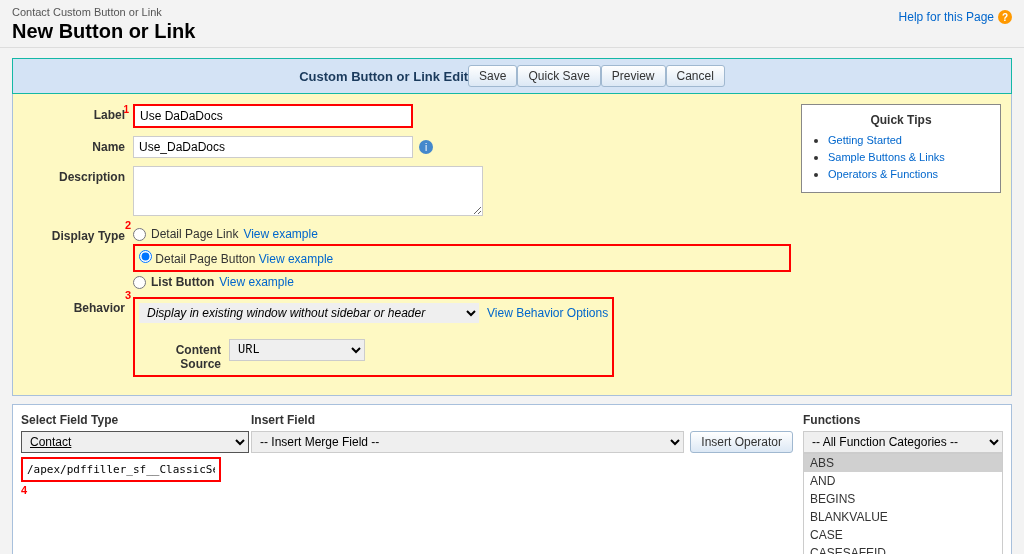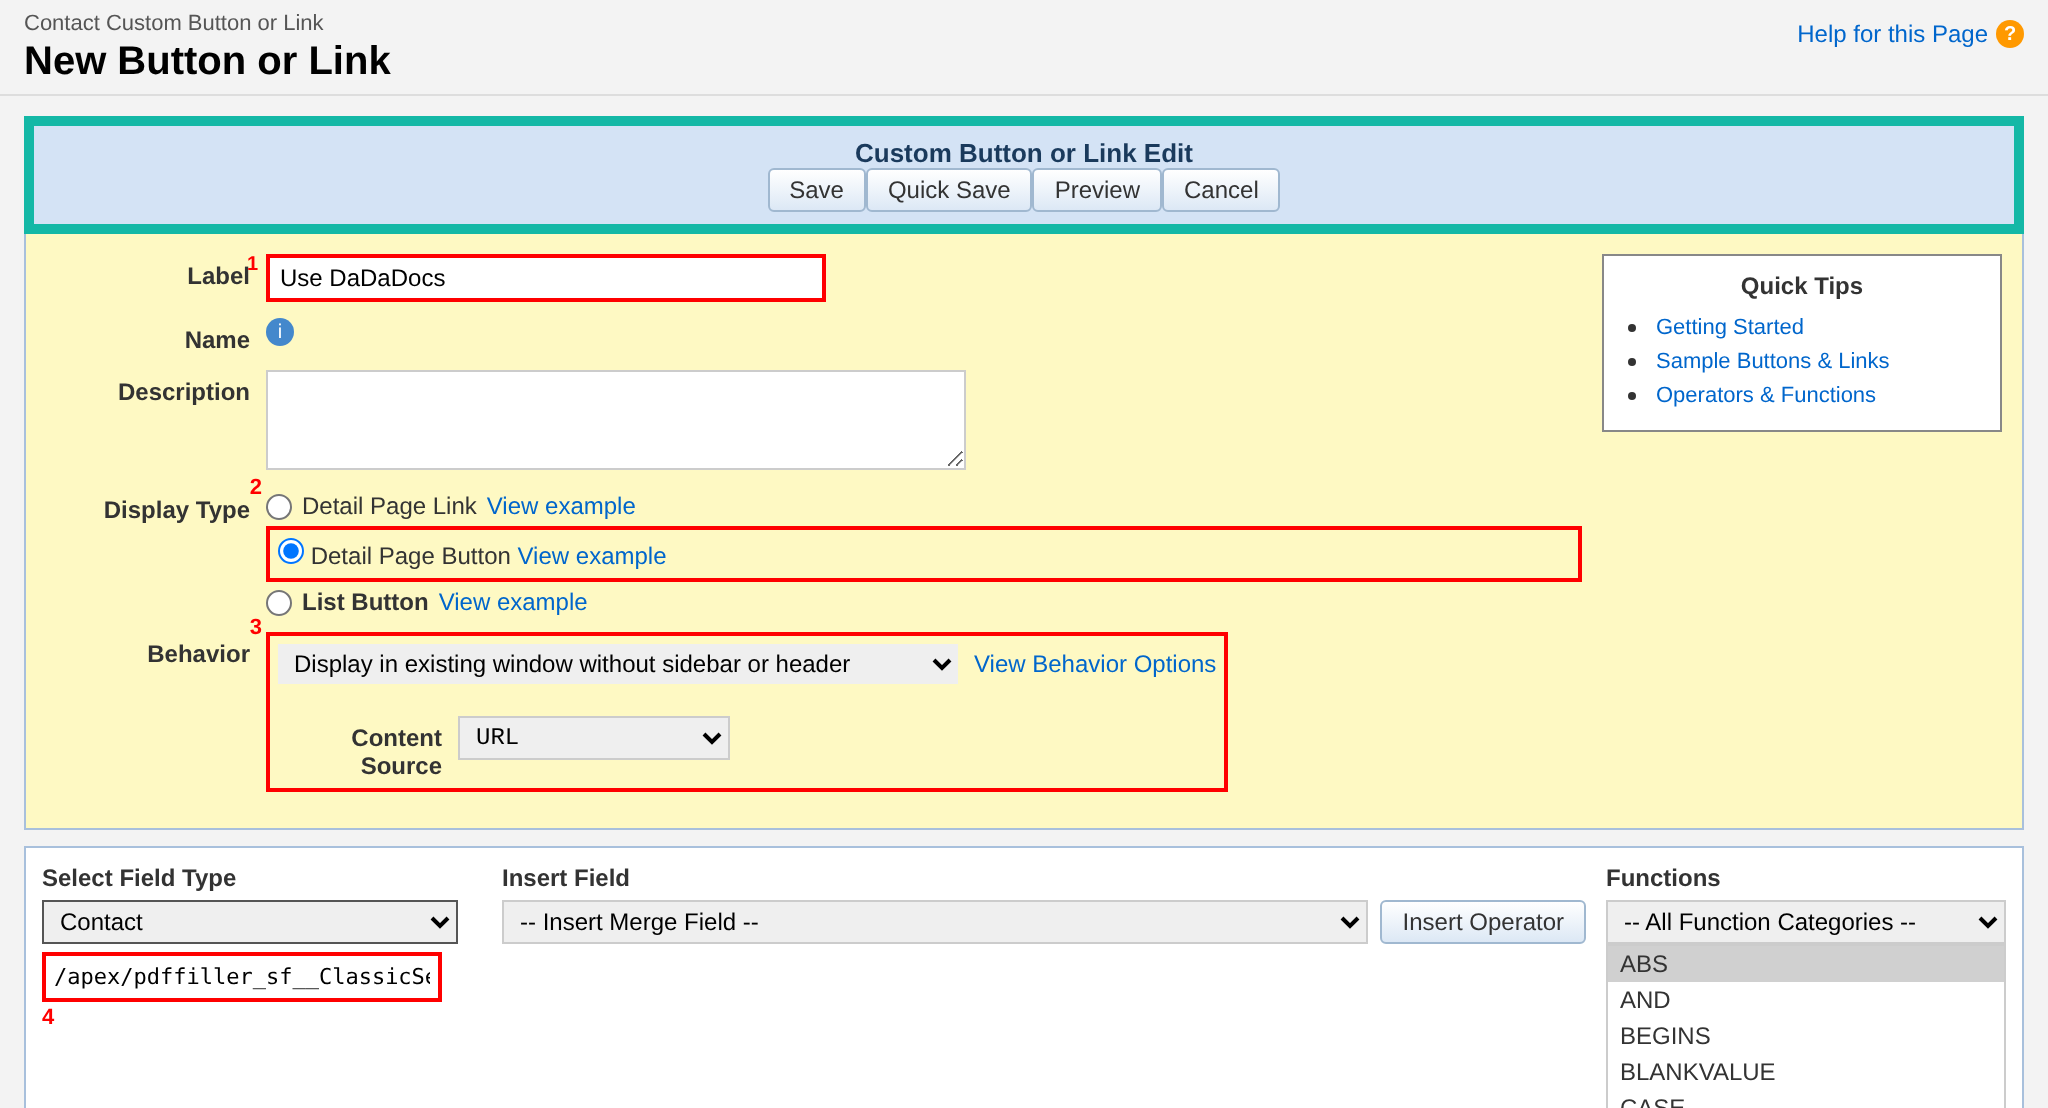--- a/index.html
+++ b/index.html
@@ -7,21 +7,21 @@
 
     .top-bar { background: #f3f3f3; padding: 6px 12px 4px 12px; border-bottom: 1px solid #ddd; display: flex; justify-content: space-between; align-items: flex-start; }
     .top-bar-left { }
     .breadcrumb { font-size: 11px; color: #555; }
     .page-title { font-size: 20px; color: #000000; font-weight: bold; margin-top: 2px; }
     .help-link { font-size: 12px; color: #0066cc; text-decoration: none; display: flex; align-items: center; gap: 4px; margin-top: 4px; }
     .help-icon { background: #f90; color: white; border-radius: 50%; width: 14px; height: 14px; display: inline-flex; align-items: center; justify-content: center; font-size: 10px; font-weight: bold; }
 
     .main-content { padding: 10px 12px; }
 
-    .section-header { background: #d4e3f5; border: 5px solid #14b8a6; padding: 6px 10px; display: flex; align-items: center; justify-content: space-between; margin-bottom: 0; flex-direction: column; }
+    .section-header { background: #d4e3f5; border: 1px solid #14b8a6; padding: 6px 10px; display: flex; align-items: center; justify-content: center; margin-bottom: 0; }
     .section-title { font-size: 13px; font-weight: bold; color: #1a3a5c; }
     .toolbar-buttons { display: flex; gap: 0; }
     .btn { background: linear-gradient(to bottom, #ffffff, #dce8f5); border: 1px solid #a0b8d0; padding: 3px 10px; font-size: 12px; cursor: pointer; border-radius: 3px; color: #333; }
 
     .form-panel { background: #fef9c3; border: 1px solid #a8c0dc; border-top: none; padding: 10px 10px 10px 10px; display: flex; gap: 10px; }
     .form-left { flex: 1; }
     .form-right { width: 200px; }
 
     .quick-tips-box { border: 1px solid #888; padding: 8px 10px; background: white; }
     .quick-tips-title { font-size: 12px; font-weight: bold; margin-bottom: 6px; text-align: center; }
@@ -42,21 +42,21 @@
 
     textarea { border: 1px solid #ccc; width: 350px; height: 50px; font-size: 12px; resize: vertical; padding: 3px 5px; }
 
     .radio-group { display: flex; flex-direction: column; gap: 3px; }
     .radio-item { display: flex; align-items: center; gap: 5px; }
     .radio-item label { font-size: 12px; }
     .view-example { color: #0066cc; text-decoration: none; font-size: 12px; }
 
     .select-outlined { border: 2px solid red; }
     select { font-size: 12px; padding: 2px 4px; border: 1px solid #ccc; }
-    select.behavior-select { width: 340px; }
+    select.behavior-select { width: 340px; font-style: italic; }
     select.content-select { width: 136px; font-family: Liberation Mono, monospace; }
 
     .behavior-row { display: flex; align-items: center; gap: 8px; }
 
     .bottom-section { background: white; border: 1px solid #a8c0dc; margin-top: 8px; }
     .bottom-cols { display: flex; padding: 8px; gap: 10px; }
 
     .col-field-type { width: 220px; }
     .col-insert-field { flex: 1; }
     .col-functions { width: 200px; }
@@ -113,20 +113,21 @@
         </div>
         <div class="form-control-wrap">
           <input type="text" class="outlined" value="Use DaDaDocs" style="">
         </div>
       </div>
 
       <div class="form-row">
         <div class="form-label">Name</div>
         <div class="form-control-wrap">
           <div class="name-row">
+            <input type="text" value="Use_DaDaDocs" style="">
             <span class="info-icon">i</span>
           </div>
         </div>
       </div>
 
       <div class="form-row">
         <div class="form-label">Description</div>
         <div class="form-control-wrap">
           <textarea style=""></textarea>
         </div>
@@ -200,21 +201,21 @@
         </ul>
       </div>
     </div>
   </div>
 
   <div class="bottom-section">
     <div class="bottom-cols" style="padding:8px;">
 
       <div class="col-field-type">
         <div class="col-label">Select Field Type</div>
-        <select style="width:208px;border:1px solid #555;">
+        <select style="width:228px;border:1px solid #555;text-decoration:underline;">
           <option>Contact</option>
           <option>Account</option>
           <option>Opportunity</option>
         </select>
         <div class="url-input-box" style="margin-top:4px;width:200px;">
           <input type="text" style="width: 100%; border: none; padding: 4px; font-size: 11px; font-family: monospace;" value="/apex/pdffiller_sf__ClassicSelectAttachment?id={!Contact.Id}">
         </div>
         <div style="color:red;font-size:11px;font-weight:bold;margin-top:2px;">4</div>
       </div>
 

